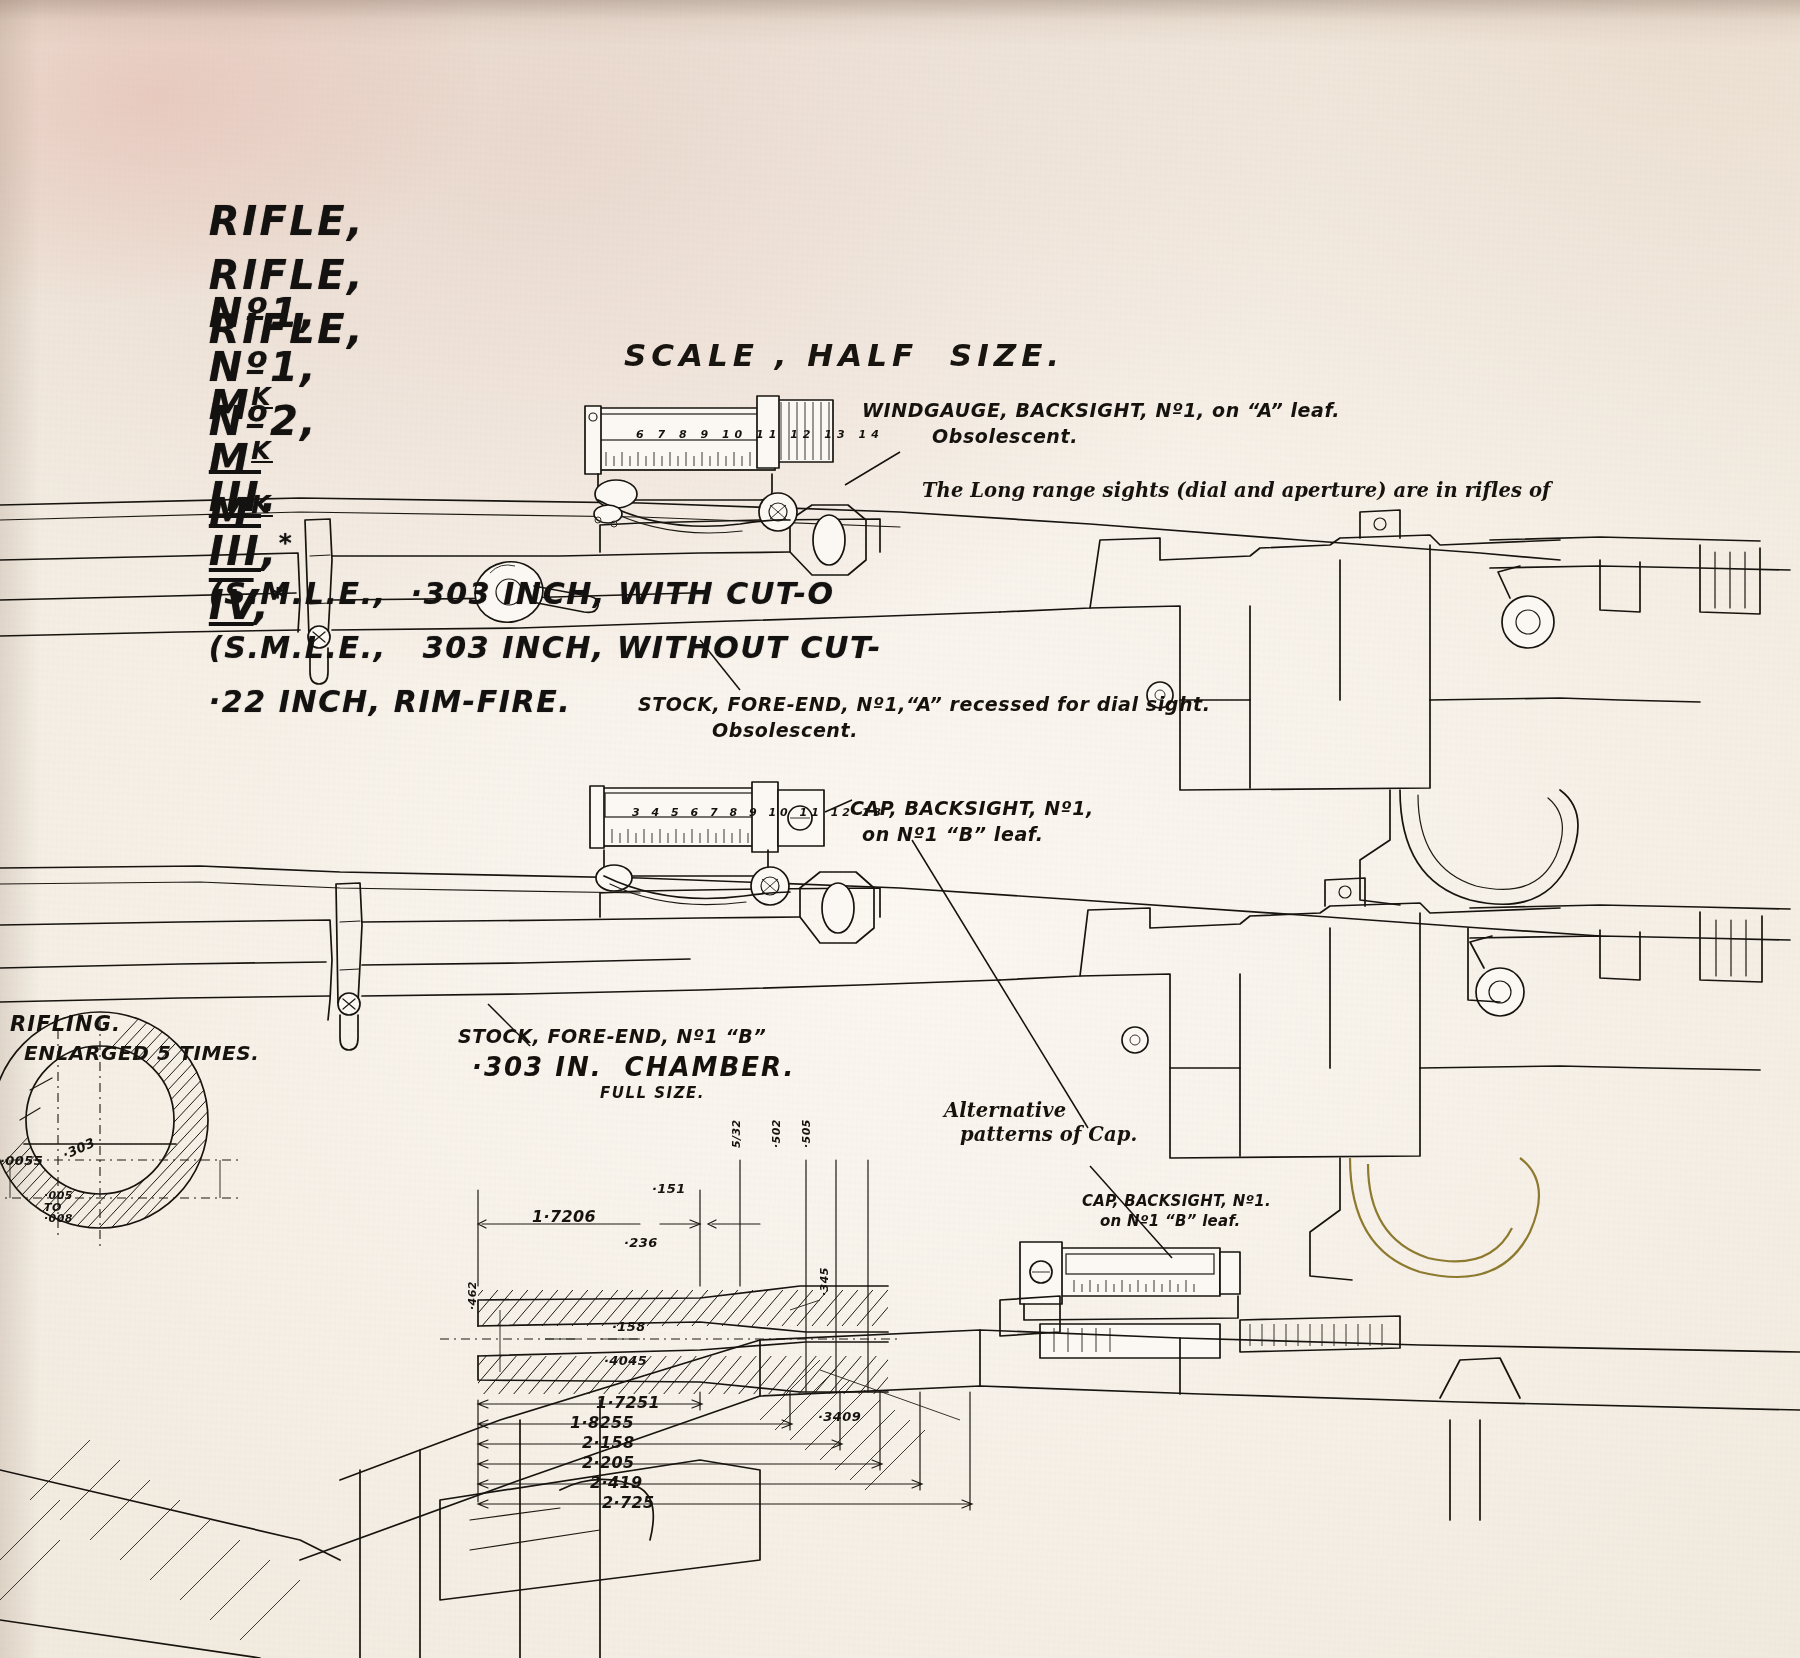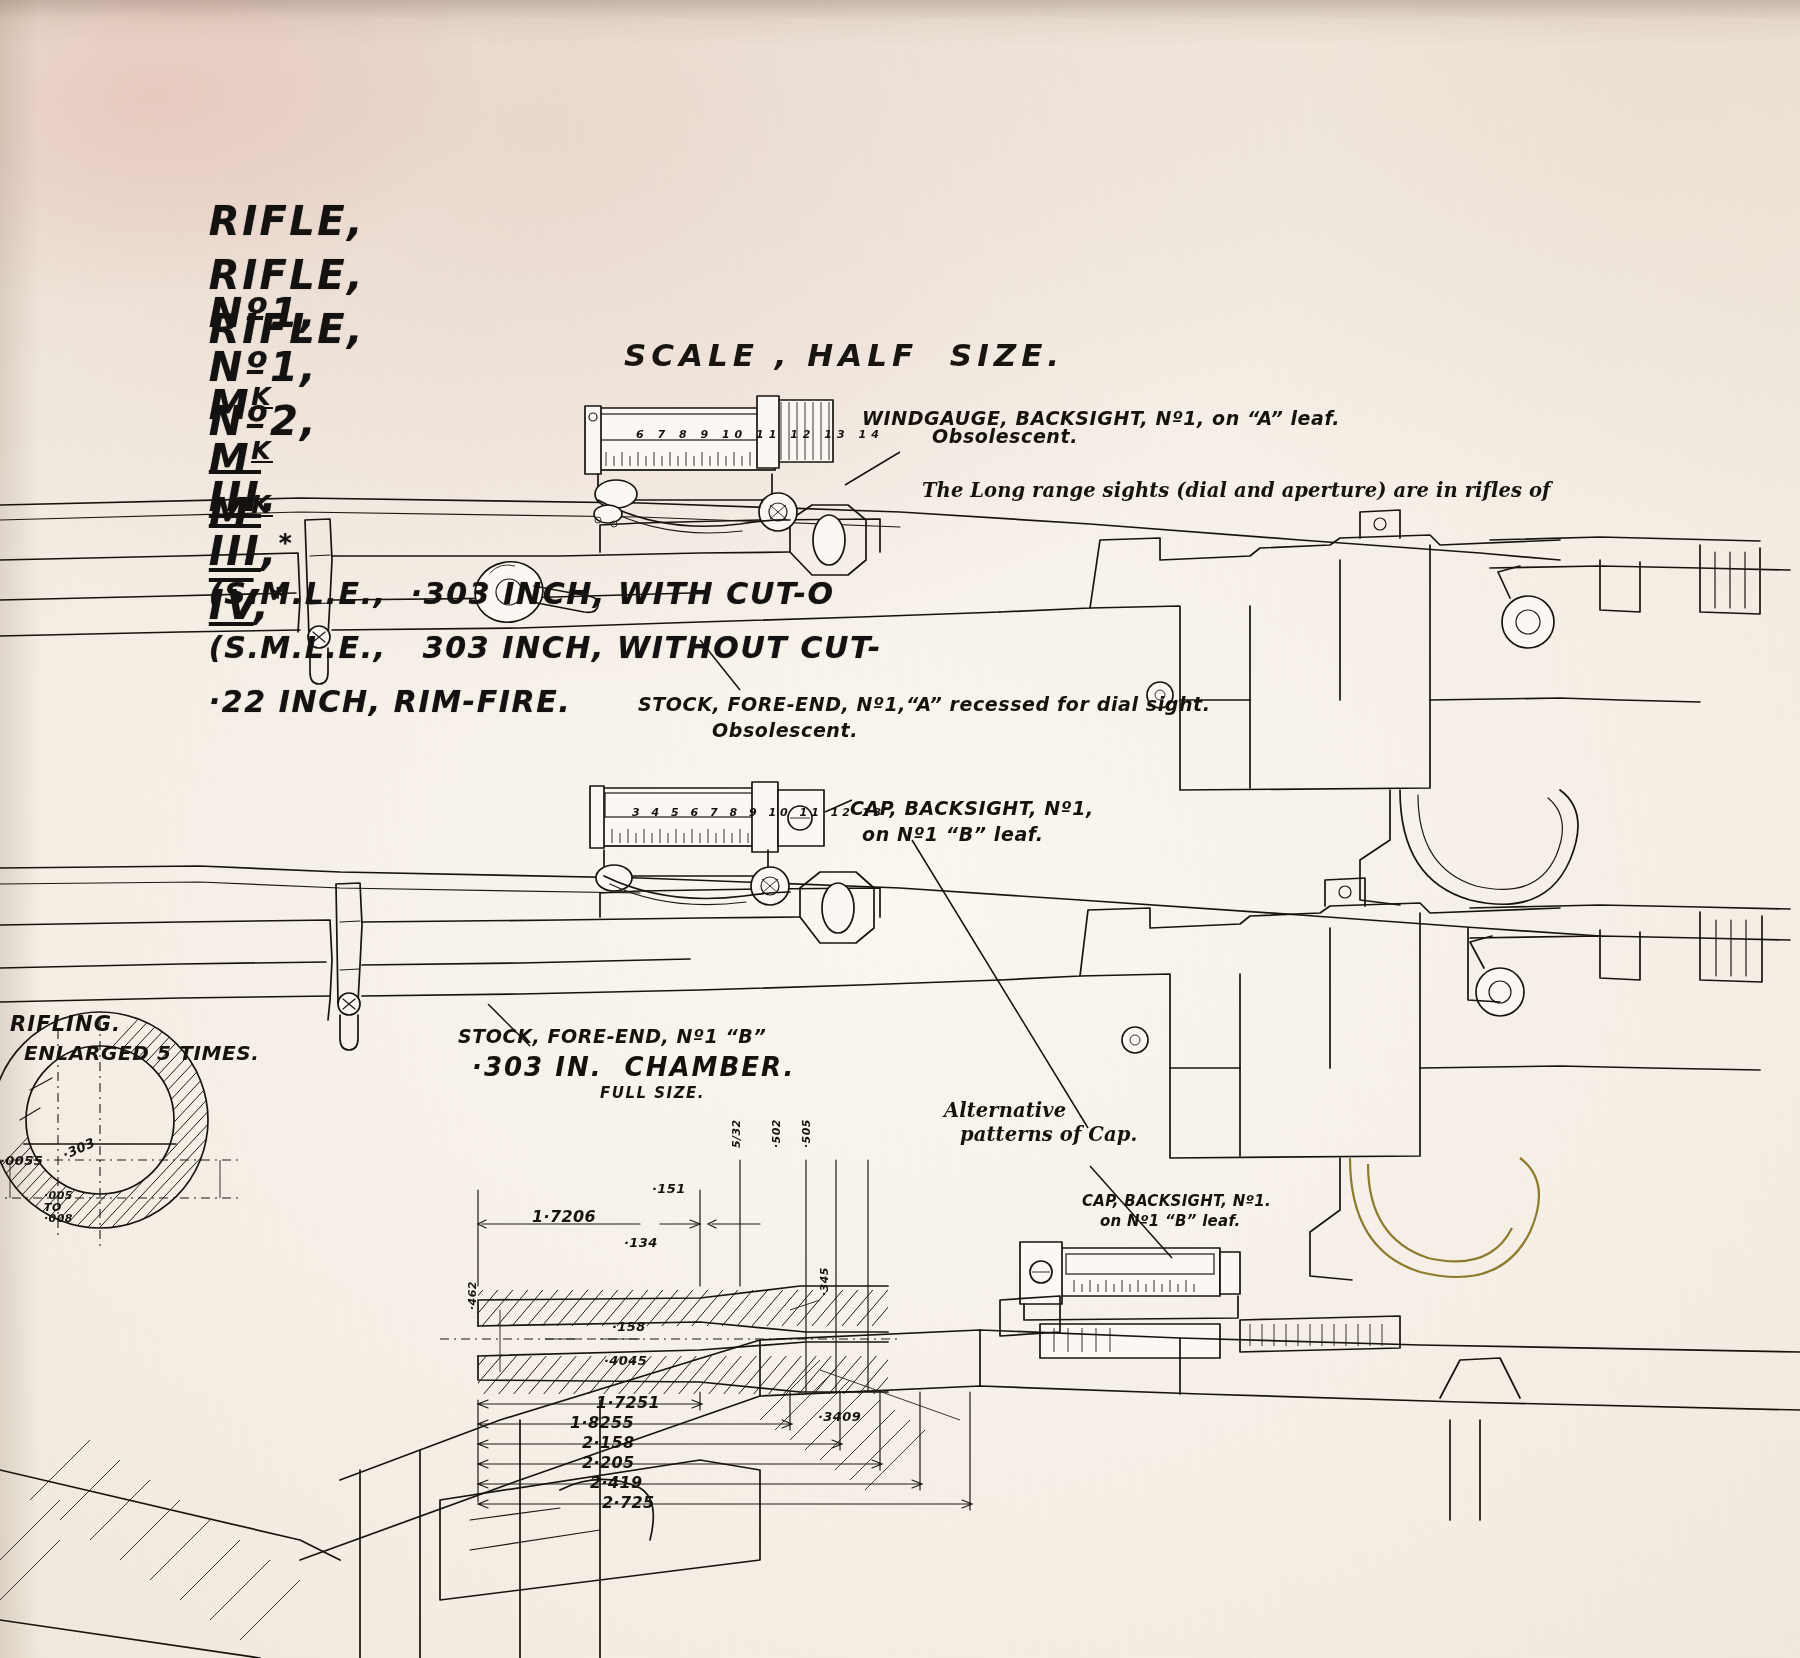--- a/index.html
+++ b/index.html
@@ -440,21 +440,21 @@
   <span style="display:inline-block;width:12px"></span>
   <span>M</span><span class="und">K</span>
   <span style="display:inline-block;width:10px"></span>
   <span style="text-decoration:overline underline;">IV</span><span>,</span><span class="sup">*</span>
   <span style="display:inline-block;width:46px"></span>
   <span class="t-sm">·22 INCH, RIM-FIRE.</span>
 </div>
 
 <div class="ink scale-line" style="left:624px;top:337px;">SCALE , HALF  SIZE.</div>
 
-<div class="ink note" style="left:862px;top:398px;margin-top:8px;">WINDGAUGE, BACKSIGHT, Nº1, on “A” leaf.</div>
+<div class="ink note" style="left:862px;top:398px;">WINDGAUGE, BACKSIGHT, Nº1, on “A” leaf.</div>
 <div class="ink note" style="left:932px;top:424px;">Obsolescent.</div>
 
 <div class="ink note script" style="left:922px;top:478px;">The Long range sights (dial and aperture) are in rifles of</div>
 
 <div class="ink note" style="left:638px;top:692px;">STOCK, FORE-END, Nº1,“A” recessed for dial sight.</div>
 <div class="ink note" style="left:712px;top:718px;">Obsolescent.</div>
 
 <div class="ink note" style="left:850px;top:796px;">CAP, BACKSIGHT, Nº1,</div>
 <div class="ink note" style="left:862px;top:822px;">on Nº1 “B” leaf.</div>
 
@@ -476,21 +476,21 @@
 
 <div class="ink cap-head" style="left:472px;top:1052px;font-size:26px;letter-spacing:2px;">·303 IN.  CHAMBER.</div>
 <div class="ink note tiny" style="left:600px;top:1084px;letter-spacing:1.5px;">FULL SIZE.</div>
 
 <div class="ink note dim" style="left:532px;top:1206px;">1·7206</div>
 <div class="ink note dim dim-s" style="left:652px;top:1180px;">·151</div>
 <div class="ink note dim dim-xs rot-90" style="left:730px;top:1148px;">5/32</div>
 <div class="ink note dim dim-xs rot-90" style="left:770px;top:1148px;">·502</div>
 <div class="ink note dim dim-xs rot-90" style="left:800px;top:1148px;">·505</div>
 
-<div class="ink note dim dim-s" style="left:624px;top:1234px;">·134</div>
+<div class="ink note dim dim-s" style="left:624px;top:1234px;">·236</div>
 <div class="ink note dim dim-s" style="left:612px;top:1306px;margin-top:12px;">·158</div>
 <div class="ink note dim dim-s" style="left:604px;top:1352px;">·4045</div>
 <div class="ink note dim dim-xs rot-90" style="left:466px;top:1310px;">·462</div>
 <div class="ink note dim dim-xs rot-90" style="left:818px;top:1296px;">·345</div>
 <div class="ink note dim dim-s" style="left:818px;top:1408px;">·3409</div>
 
 <div class="ink note dim" style="left:560px;top:1392px;margin-left:36px;">1·7251</div>
 <div class="ink note dim" style="left:570px;top:1412px;">1·8255</div>
 <div class="ink note dim" style="left:582px;top:1432px;">2·158</div>
 <div class="ink note dim" style="left:582px;top:1452px;">2·205</div>

